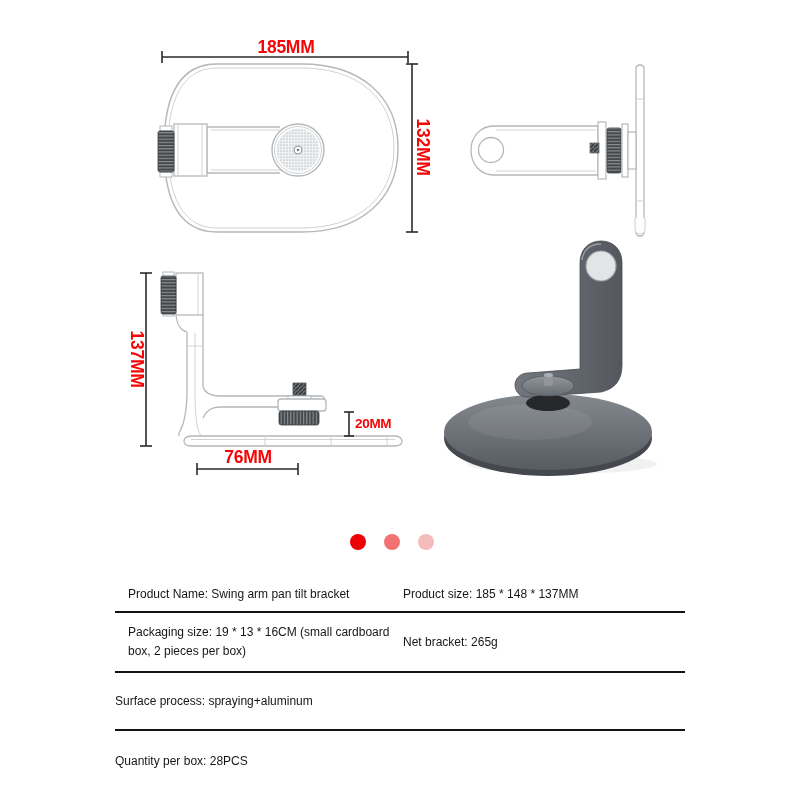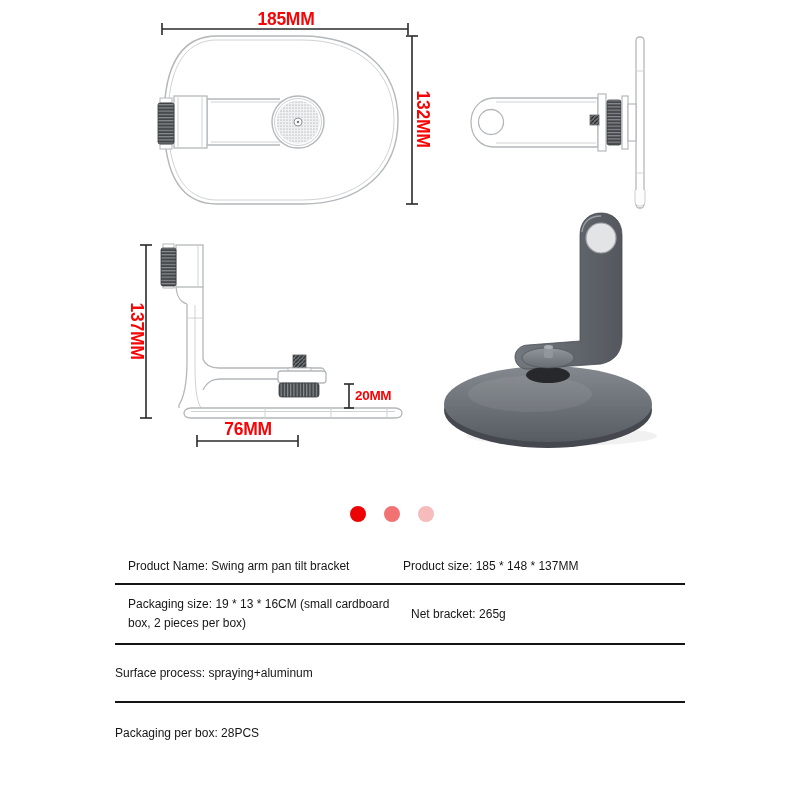--- a/index.html
+++ b/index.html
@@ -1,29 +1,29 @@
 <!DOCTYPE html>
 <html><head>
 <meta charset="utf-8">
 <style>
   html,body{margin:0;padding:0;background:#fff;}
   .canvas{position:relative;width:800px;height:759px;background:#ffffff;overflow:hidden;
-          font-family:"Liberation Sans", sans-serif;}
+          font-family:"Liberation Sans", sans-serif;margin-top:28px;}
   .abs{position:absolute;}
   svg text.dim{font-family:"Liberation Sans", sans-serif;font-weight:bold;font-size:17.5px;letter-spacing:-0.3px;}
   svg text.dim-small{font-family:"Liberation Sans", sans-serif;font-weight:bold;font-size:13.5px;letter-spacing:-0.3px;}
   .spec-table{position:absolute;left:115px;top:550px;width:570px;color:#161616;
               font-size:12px;}
   .spec-row{display:grid;grid-template-columns:288px 1fr;align-items:center;
             border-bottom:2px solid #141414;}
   .spec-row .cell{line-height:1.55;}
   .spec-row .left{padding:4px 8px 4px 13px;}
   .spec-row .right{padding:4px 4px 4px 0;}
   .r1{min-height:33px;}
-  .r2{min-height:58px;gap:8px;}
+  .r2{min-height:58px;}
   .r3{min-height:56px;}
   .r4{min-height:60px;}
 </style>
 </head>
 <body>
 
 <div class="canvas">
 
   <svg class="abs" style="left:112px;top:5px;" width="320" height="215" viewBox="0 0 320 215">
     <defs>
@@ -228,17 +228,17 @@
       <div class="cell right">Product size: 185 * 148 * 137MM</div>
     </div>
     <div class="spec-row r2">
       <div class="cell left">Packaging size: 19 * 13 * 16CM (small cardboard box, 2 pieces per box)</div>
       <div class="cell right">Net bracket: 265g</div>
     </div>
     <div class="spec-row r3">
       <div class="cell right">Surface process: spraying+aluminum</div>
     </div>
     <div class="spec-row r4">
-      <div class="cell right">Packaging per box: 28PCS</div>
+      <div class="cell right">Quantity per box: 28PCS</div>
     </div>
   </div>
 
 </div>
 
 </body></html>

